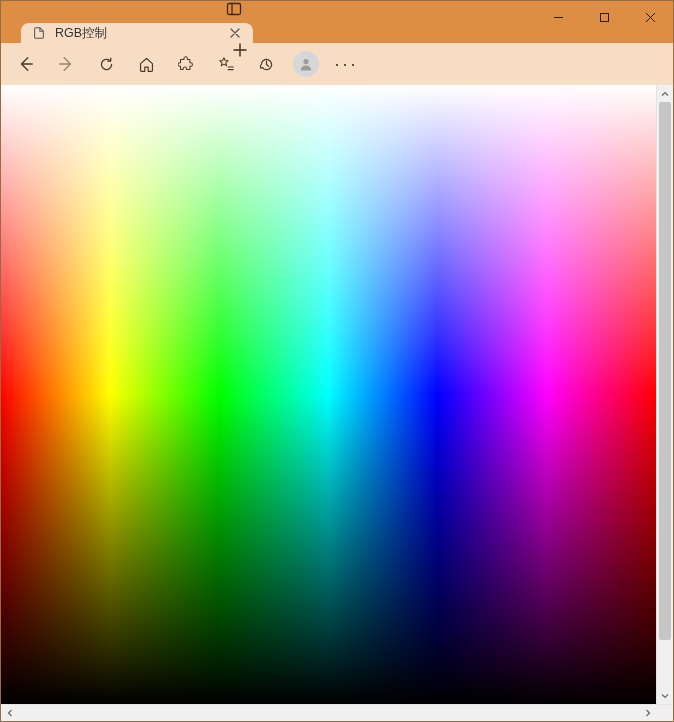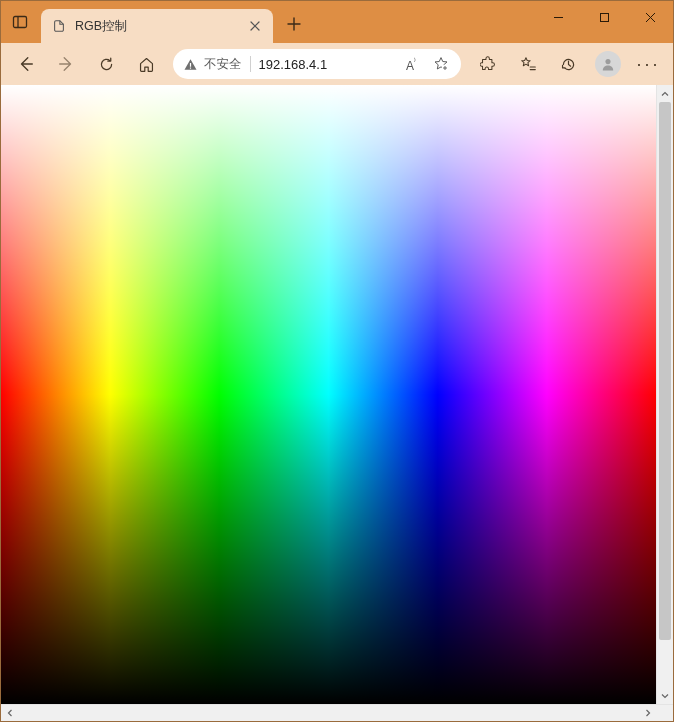--- a/index.html
+++ b/index.html
@@ -19,21 +19,22 @@
   
   .titlebar {
     height: 42px;
     background: #de8e44;
     display: flex; align-items: flex-end;
     position: relative;
   }
   .tab-strip {
     display: flex; align-items: flex-end;
     height: 100%;
-    padding-left: 0;
+    padding-left: 20px;
+    flex-direction: column;
   }
   .tabspace-btn {
     width: 34px; height: 30px;
     margin: 0 4px 6px 2px;
     border-radius: 6px;
     display: flex; align-items: center; justify-content: center;
     color: #3b2a17;
   }
   .tab {
     height: 34px;
@@ -278,44 +279,20 @@
           <path d="M16 10a6 6 0 1 1-2-4.5" fill="none" stroke="currentColor" stroke-width="1.5" stroke-linecap="round"></path>
           <path d="M15 2.5V6h-3.5" fill="none" stroke="currentColor" stroke-width="1.5" stroke-linecap="round" stroke-linejoin="round"></path>
         </svg>
     </div>
     <div class="tool-btn" title="Home">
       <svg width="17" height="17" viewBox="0 0 20 20">
           <path d="M3 9l7-6 7 6v8a1 1 0 0 1-1 1h-4v-5H8v5H4a1 1 0 0 1-1-1V9z" fill="none" stroke="currentColor" stroke-width="1.4" stroke-linejoin="round"></path>
         </svg>
     </div>
 
-    <div class="omnibox">
-      <div class="omni-left">
-        <svg width="15" height="15" viewBox="0 0 20 20">
-            <path d="M10 3l8 14H2L10 3z" fill="#6f6f6f"></path>
-            <rect x="9.2" y="8" width="1.6" height="5" fill="#fff"></rect>
-            <rect x="9.2" y="14" width="1.6" height="1.6" fill="#fff"></rect>
-          </svg>
-        <span>不安全</span>
-      </div>
-      <div class="omni-sep"></div>
-      <span class="omni-url">192.168.4.1</span>
-      <div class="omni-right">
-        <div class="omni-icon" title="Read aloud">
-          <span style="font-size:12px; font-weight:500;">A<sup style="font-size:8px;">⁾</sup></span>
-        </div>
-        <div class="omni-icon" title="Add to favorites">
-          <svg width="16" height="16" viewBox="0 0 20 20">
-              <path d="M10 2l2.2 4.9 5.3.5-4 3.6 1.1 5.2L10 13.6 5.4 16.2l1.1-5.2-4-3.6 5.3-.5L10 2z" fill="none" stroke="currentColor" stroke-width="1.2" stroke-linejoin="round"></path>
-              <circle cx="15" cy="15" r="4" fill="#fff"></circle>
-              <path d="M15 12.5v5M12.5 15h5" stroke="currentColor" stroke-width="1.1"></path>
-            </svg>
-        </div>
-      </div>
-    </div>
 
     <div class="tool-btn" title="Extensions">
       <svg width="17" height="17" viewBox="0 0 20 20">
           <path d="M7 3a2 2 0 0 1 4 0v1h3v4h1a2 2 0 0 1 0 4h-1v4h-4v-1a2 2 0 0 0-4 0v1H3v-4H2a2 2 0 0 1 0-4h1V4h4V3z" fill="none" stroke="currentColor" stroke-width="1.2" stroke-linejoin="round"></path>
         </svg>
     </div>
     <div class="tool-btn" title="Favorites">
       <svg width="17" height="17" viewBox="0 0 20 20">
           <path d="M7 2l1.5 3.2 3.5.3-2.7 2.4.8 3.5L7 9.6 3.9 11.4l.8-3.5L2 5.5l3.5-.3L7 2z" fill="none" stroke="currentColor" stroke-width="1.2" stroke-linejoin="round"></path>
           <path d="M12 13h6M12 16h6" stroke="currentColor" stroke-width="1.3" stroke-linecap="round"></path>

